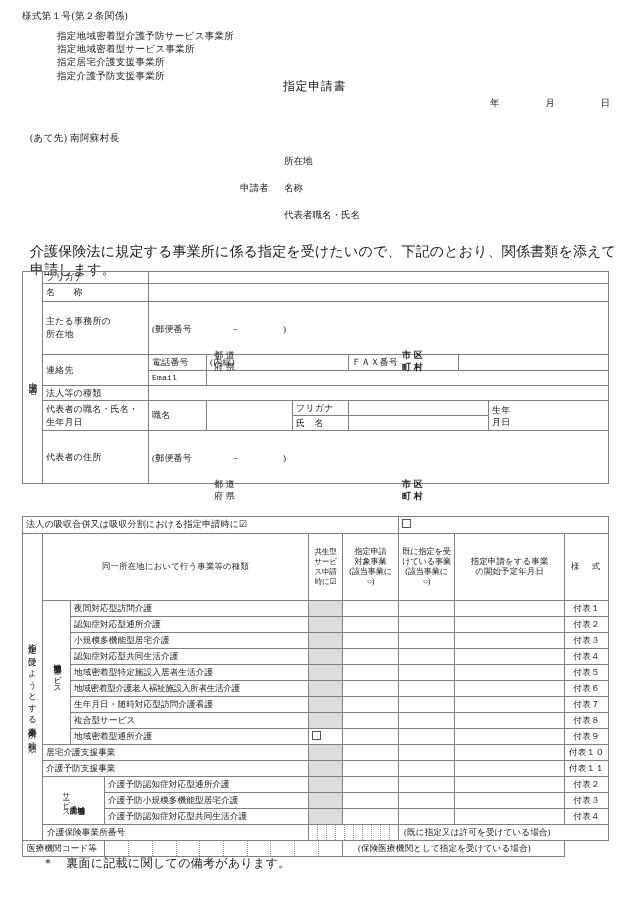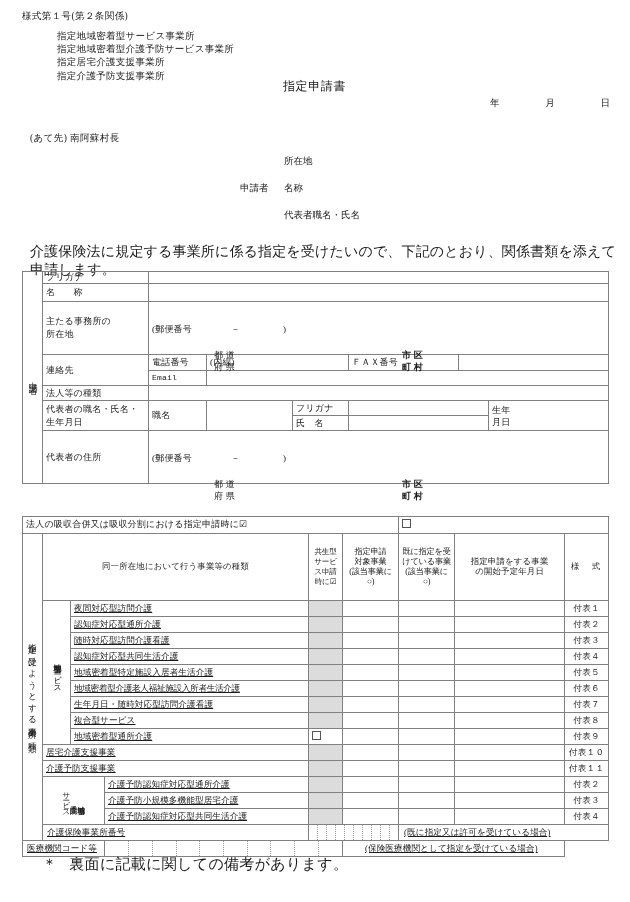--- a/index.html
+++ b/index.html
@@ -170,54 +170,54 @@
   }
   .chk {
     display: inline-block;
     width: 7px;
     height: 7px;
     border: 1px solid #555;
     vertical-align: -1px;
   }
   .hdr-cell { text-align: center; font-size: 8.4px; line-height: 1.22; }
   .hdr-narrow { text-align: center; font-size: 8.2px; line-height: 1.2; letter-spacing: -0.2px; }
-  .svc-name { font-size: 8.6px; letter-spacing: .1px; text-decoration: underline; }
+  .svc-name { font-size: 8.6px; letter-spacing: .1px; }
   .yoshiki { text-align: center; font-size: 8.6px; letter-spacing: .3px; }
   .numgrid {
     width: 100%;
     height: 100%;
     border-collapse: collapse;
   }
   .numgrid td {
     border: 0;
     border-right: 1px dotted #9a9a9a;
     height: 15px;
     padding: 0;
   }
   .numgrid td:last-child { border-right: 0; }
   .note {
     position: absolute;
     left: 42px;
     top: 855px;
-    font-size: 15px;
+    font-size: 12px;
     letter-spacing: .3px;
     text-align: right;
   }
   .note .star { margin-right: 12px; }
 </style>
 </head>
 <body>
 
 <div class="page">
 
   <div class="form-no">様式第１号(第２条関係)</div>
 
   <div class="office-list">
+    <div>指定地域密着型介護予防サービス事業所</div>
     <div>指定地域密着型サービス事業所</div>
-    <div>指定地域密着型介護予防サービス事業所</div>
     <div>指定居宅介護支援事業所</div>
     <div>指定介護予防支援事業所</div>
   </div>
 
   <div class="doc-title">指定申請書</div>
 
   <div class="date-line">
     <span>年</span>
     <span>月</span>
     <span>日</span>
@@ -395,21 +395,21 @@
     </tr>
     <tr>
       <td colspan="2" class="svc-name" style="height:15px">認知症対応型通所介護</td>
       <td class="shaded"></td>
       <td></td>
       <td></td>
       <td></td>
       <td class="yoshiki">付表２</td>
     </tr>
     <tr>
-      <td colspan="2" class="svc-name" style="height:15px">随時対応型訪問介護看護</td>
+      <td colspan="2" class="svc-name" style="height:15px">小規模多機能型居宅介護</td>
       <td class="shaded"></td>
       <td></td>
       <td></td>
       <td></td>
       <td class="yoshiki">付表３</td>
     </tr>
     <tr>
       <td colspan="2" class="svc-name" style="height:15px">認知症対応型共同生活介護</td>
       <td class="shaded"></td>
       <td></td>
@@ -544,21 +544,21 @@
           <td></td>
                   <td></td>
           <td></td>
                   <td></td>
           <td></td>
                   <td></td>
         </tr>
               </tbody>
             </table>
       </td>
-      <td colspan="3" class="svc-name" style="padding-left:22px">(保険医療機関として指定を受けている場合)</td>
+      <td colspan="3" class="svc-name" style="padding-left:15px">(保険医療機関として指定を受けている場合)</td>
     </tr>
   </tbody>
     </table>
 
   <div class="note">
     <span class="star">＊</span><span>裏面に記載に関しての備考があります。</span>
   </div>
 
 </div>
 

